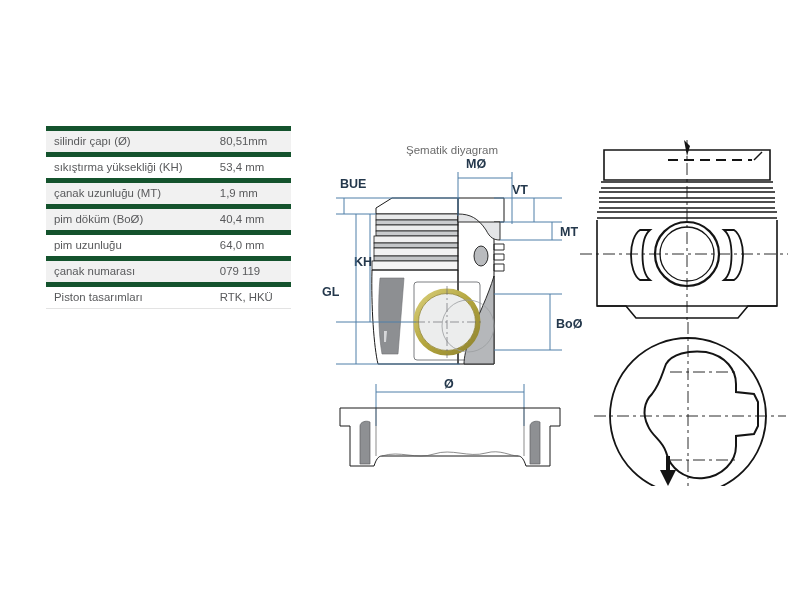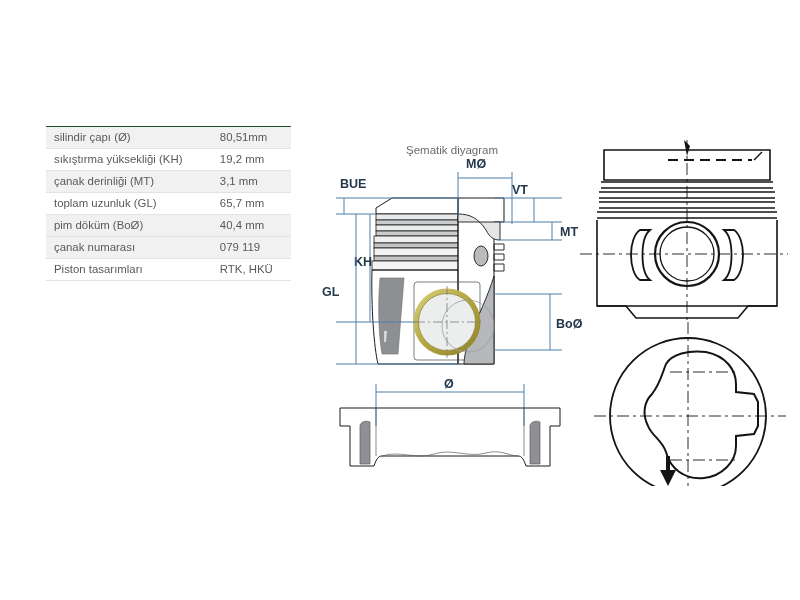--- a/index.html
+++ b/index.html
@@ -11,21 +11,21 @@
   #page{position:absolute;inset:0;background:#fff;}
 
   
   #spec-table{
     position:absolute;left:46px;top:126px;width:245px;
     border-collapse:collapse;font-size:11.4px;
   }
   #spec-table tr{height:21.5px;}
   #spec-table td{
     padding:0 8px;white-space:nowrap;color:#58595b;
-    border-top:1px solid #14532d;border-bottom:1px solid #e3e3e3;
+    border-top:5px solid #14532d;border-bottom:1px solid #e3e3e3;
     line-height:21px;
   }
   #spec-table td.k{text-align:left;}
   #spec-table td.v{}
   #spec-table tr.odd td{background:#f1f1f1;}
   #spec-table tr.even td{background:#ffffff;}
 
   
   #schematic{position:absolute;left:318px;top:126px;width:470px;height:360px;}
   #schematic svg{display:block;}
@@ -41,33 +41,33 @@
 <div id="page">
 
   <table id="spec-table">
     <tbody>
       <tr class="odd">
         <td class="k">silindir çapı (Ø)</td>
         <td class="v">80,51mm</td>
       </tr>
       <tr class="even">
         <td class="k">sıkıştırma yüksekliği (KH)</td>
-        <td class="v">19,2 mm</td>
-      </tr>
-      <tr class="odd">
-        <td class="k">çanak derinliği (MT)</td>
-        <td class="v">3,1 mm</td>
-      </tr>
-      <tr class="even">
-        <td class="k">toplam uzunluk (GL)</td>
-        <td class="v">65,7 mm</td>
+        <td class="v">53,4 mm</td>
+      </tr>
+      <tr class="odd">
+        <td class="k">çanak uzunluğu (MT)</td>
+        <td class="v">1,9 mm</td>
       </tr>
       <tr class="odd">
         <td class="k">pim döküm (BoØ)</td>
         <td class="v">40,4 mm</td>
+      </tr>
+      <tr class="even">
+        <td class="k">pim uzunluğu</td>
+        <td class="v">64,0 mm</td>
       </tr>
       <tr class="odd">
         <td class="k">çanak numarası</td>
         <td class="v">079 119</td>
       </tr>
       <tr class="even">
         <td class="k">Piston tasarımları</td>
         <td class="v">RTK, HKÜ</td>
       </tr>
     </tbody>

